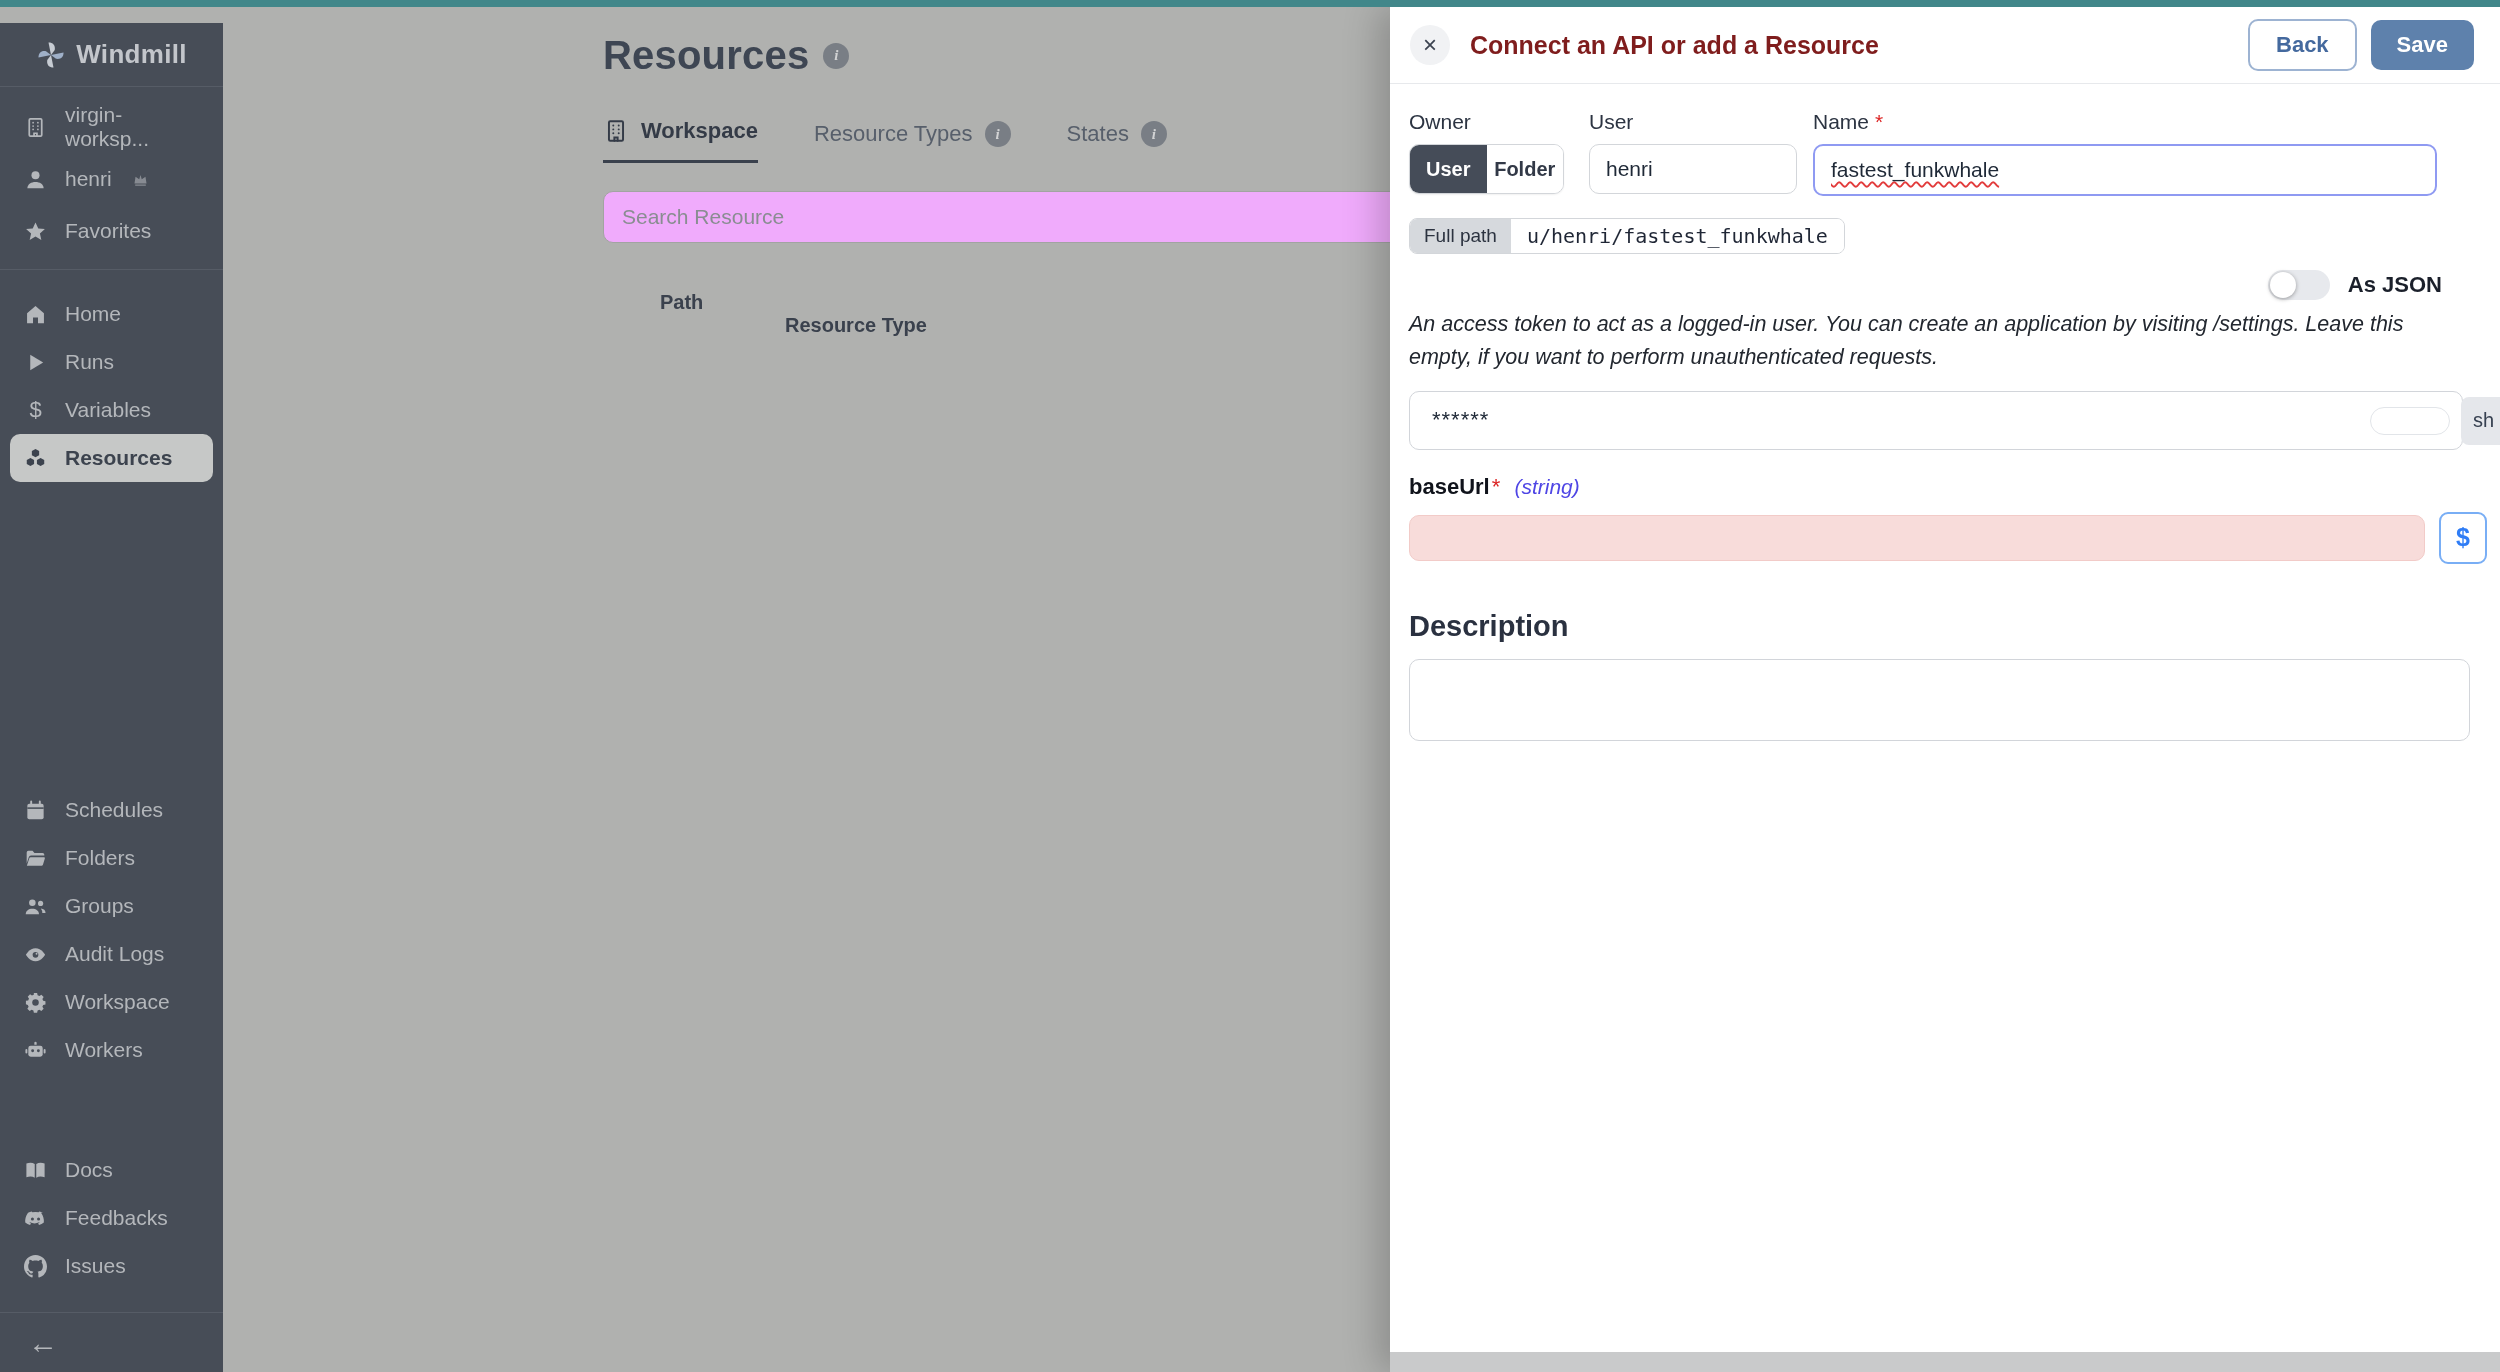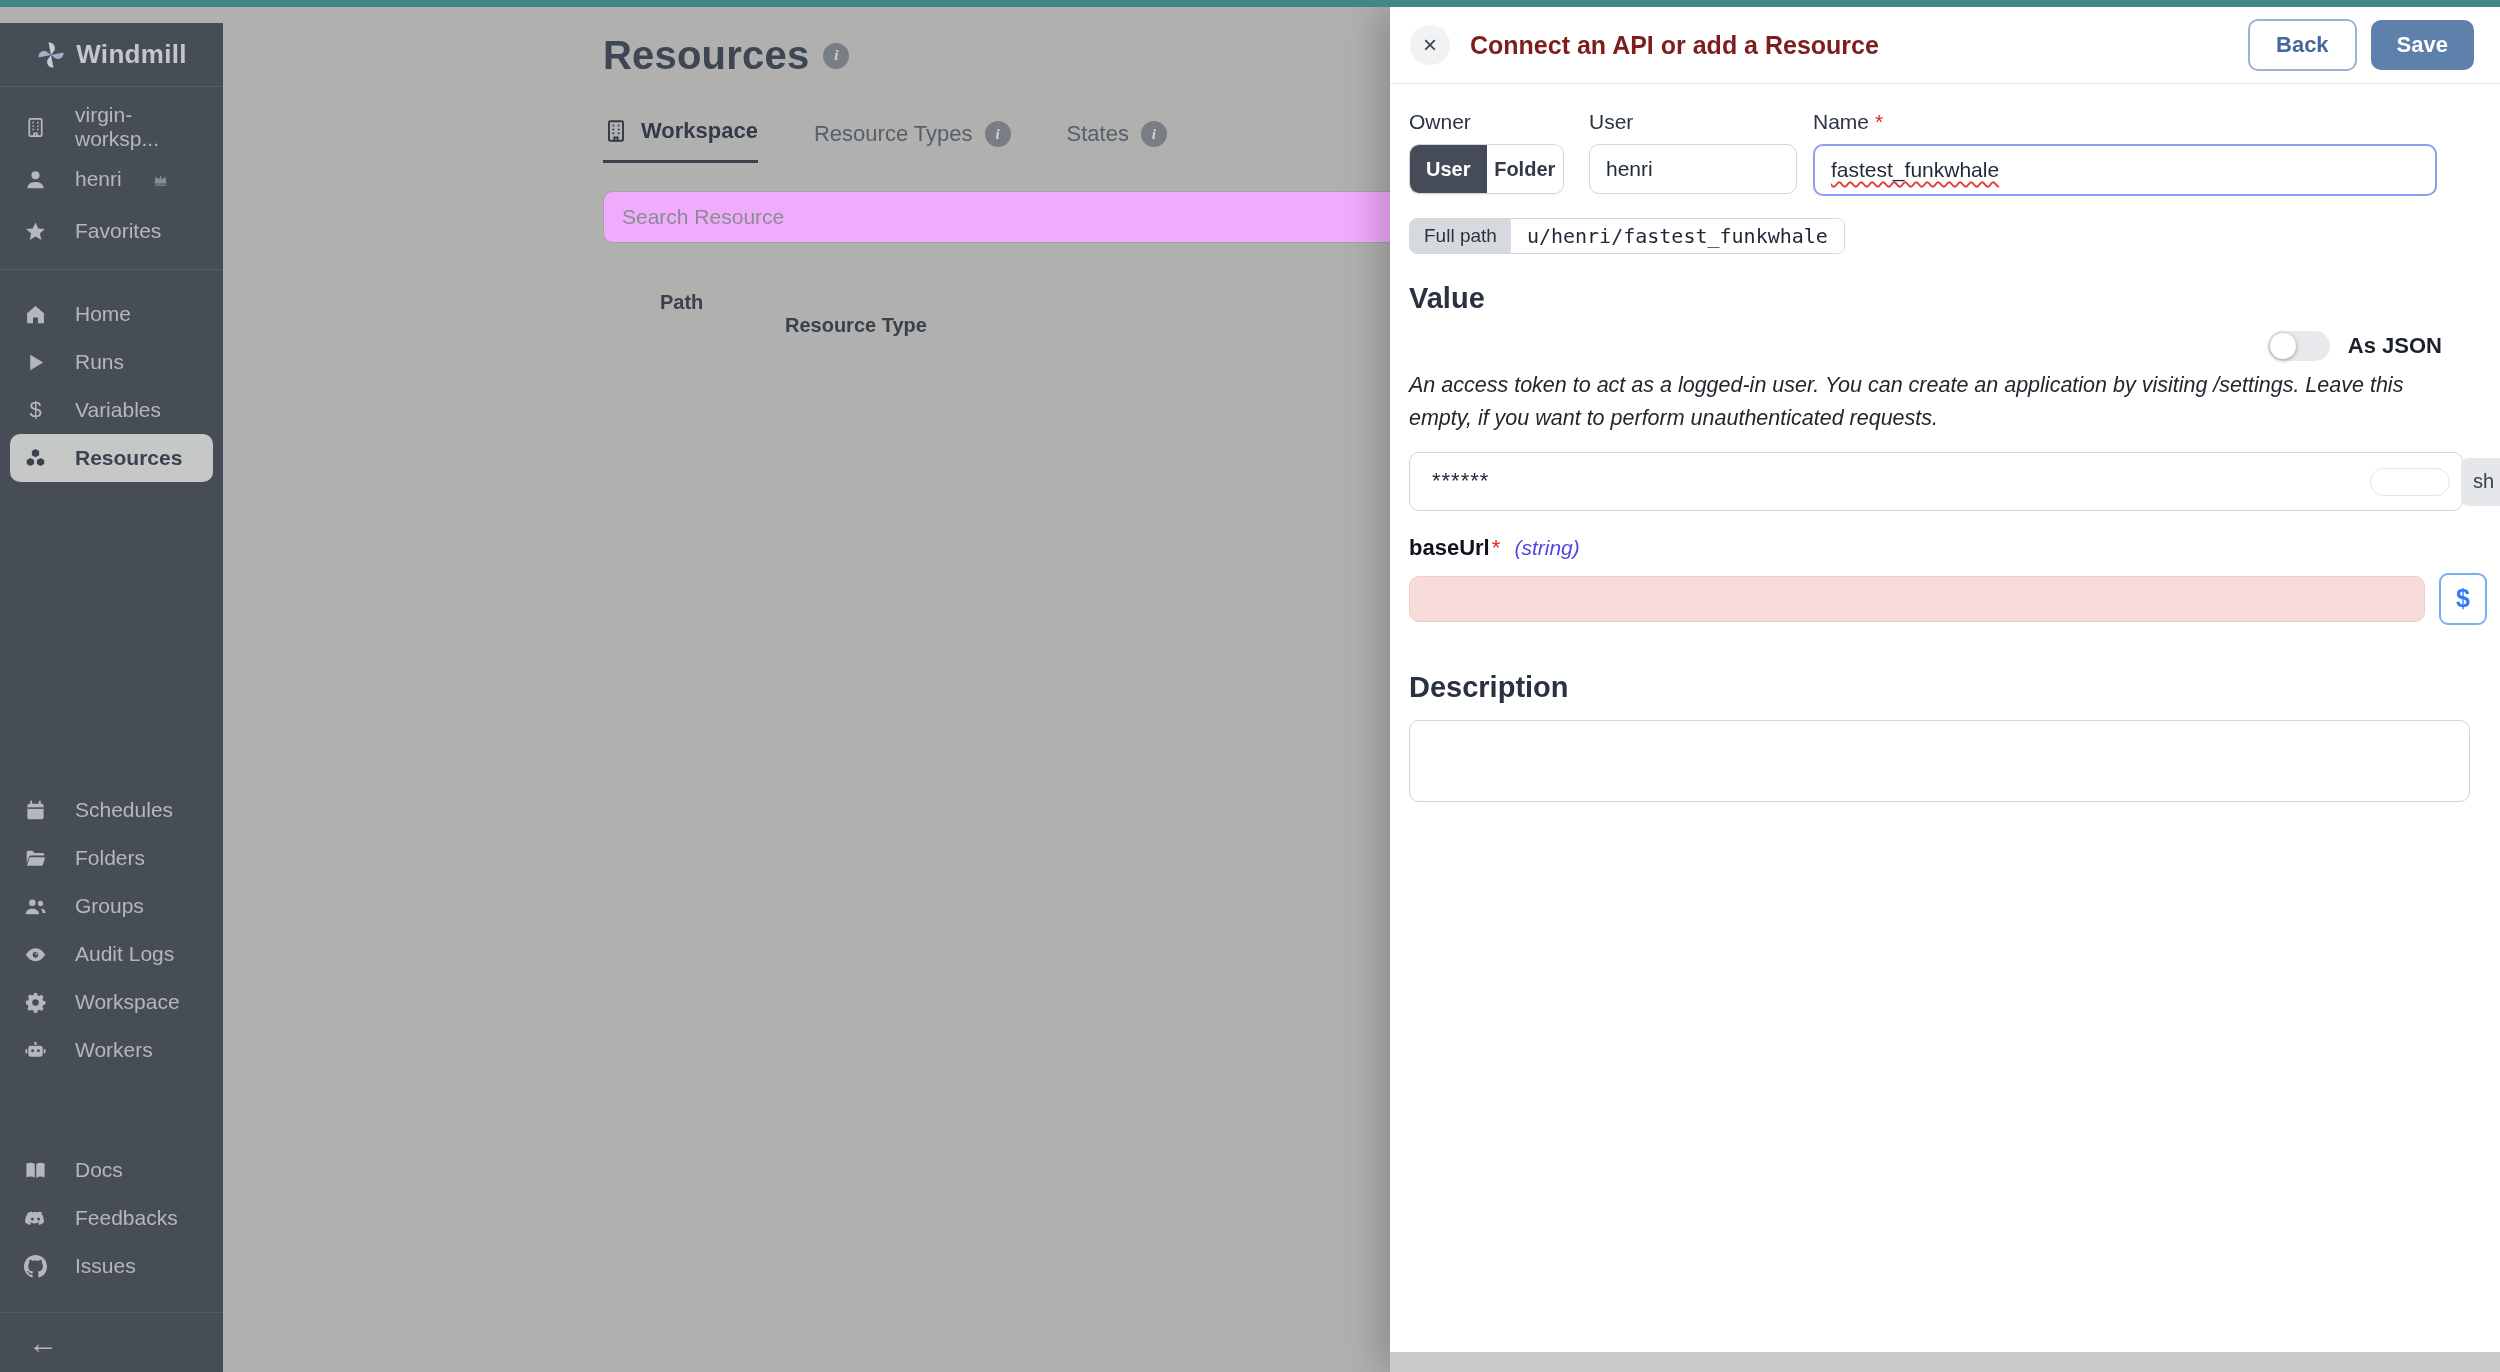--- a/index.html
+++ b/index.html
@@ -11,21 +11,21 @@
   .topbar { position:absolute; left:0; top:0; width:100%; height:7px; background:#41878a; z-index:60; }
 
   
   .sidebar { position:absolute; left:0; top:23px; bottom:0; width:223px; background:#474d57;
              color:#b4b7bb; display:flex; flex-direction:column; z-index:10; }
   .logo-row { height:64px; display:flex; align-items:center; justify-content:center; gap:10px;
               border-bottom:1px solid #565c66; }
   .logo-row svg { width:30px; height:30px; }
   .logo-text { font-size:26px; font-weight:700; color:#c3c6cb; letter-spacing:.3px; }
   .side-group { padding:14px 10px 6px; }
-  .side-item { display:flex; align-items:center; gap:28px; height:52px; padding:0 14px;
+  .side-item { display:flex; align-items:center; gap:18px; height:52px; padding:0 14px;
                border-radius:10px; font-size:21px; color:#b4b7bb; cursor:pointer; }
   .side-item svg { width:23px; height:23px; flex:0 0 auto; }
   .side-item .glyph { width:23px; text-align:center; font-size:22px; font-weight:500; }
   .side-item.small { height:48px; }
   .side-item.active { background:#c6c8c7; color:#3c434e; font-weight:700; }
   .side-item.active svg { color:#3c434e; }
   .side-divider { border:none; border-top:1px solid #565c66; margin:6px 0; }
   .crown { width:17px !important; height:17px !important; color:#878b92; margin-left:2px; }
   .spacer { flex:1; }
   .gap2 { height:52px; }
@@ -358,21 +358,20 @@
             <span class="squiggle">fastest_funkwhale</span>
           </div>
         </div>
       </div>
 
       <div class="fullpath">
         <span class="fullpath-badge">Full path</span>
         <span class="fullpath-value">u/henri/fastest_funkwhale</span>
       </div>
 
-      <h3 class="section-heading">Value</h3>
 
       <div class="asjson-row">
         <div class="switch">
           <div class="knob"></div>
         </div>
         <span class="asjson-label">As JSON</span>
       </div>
 
       <div class="prop-desc">An access token to act as a logged-in user. You can create an application by visiting /settings. Leave this empty, if you want to perform unauthenticated requests.</div>
 

